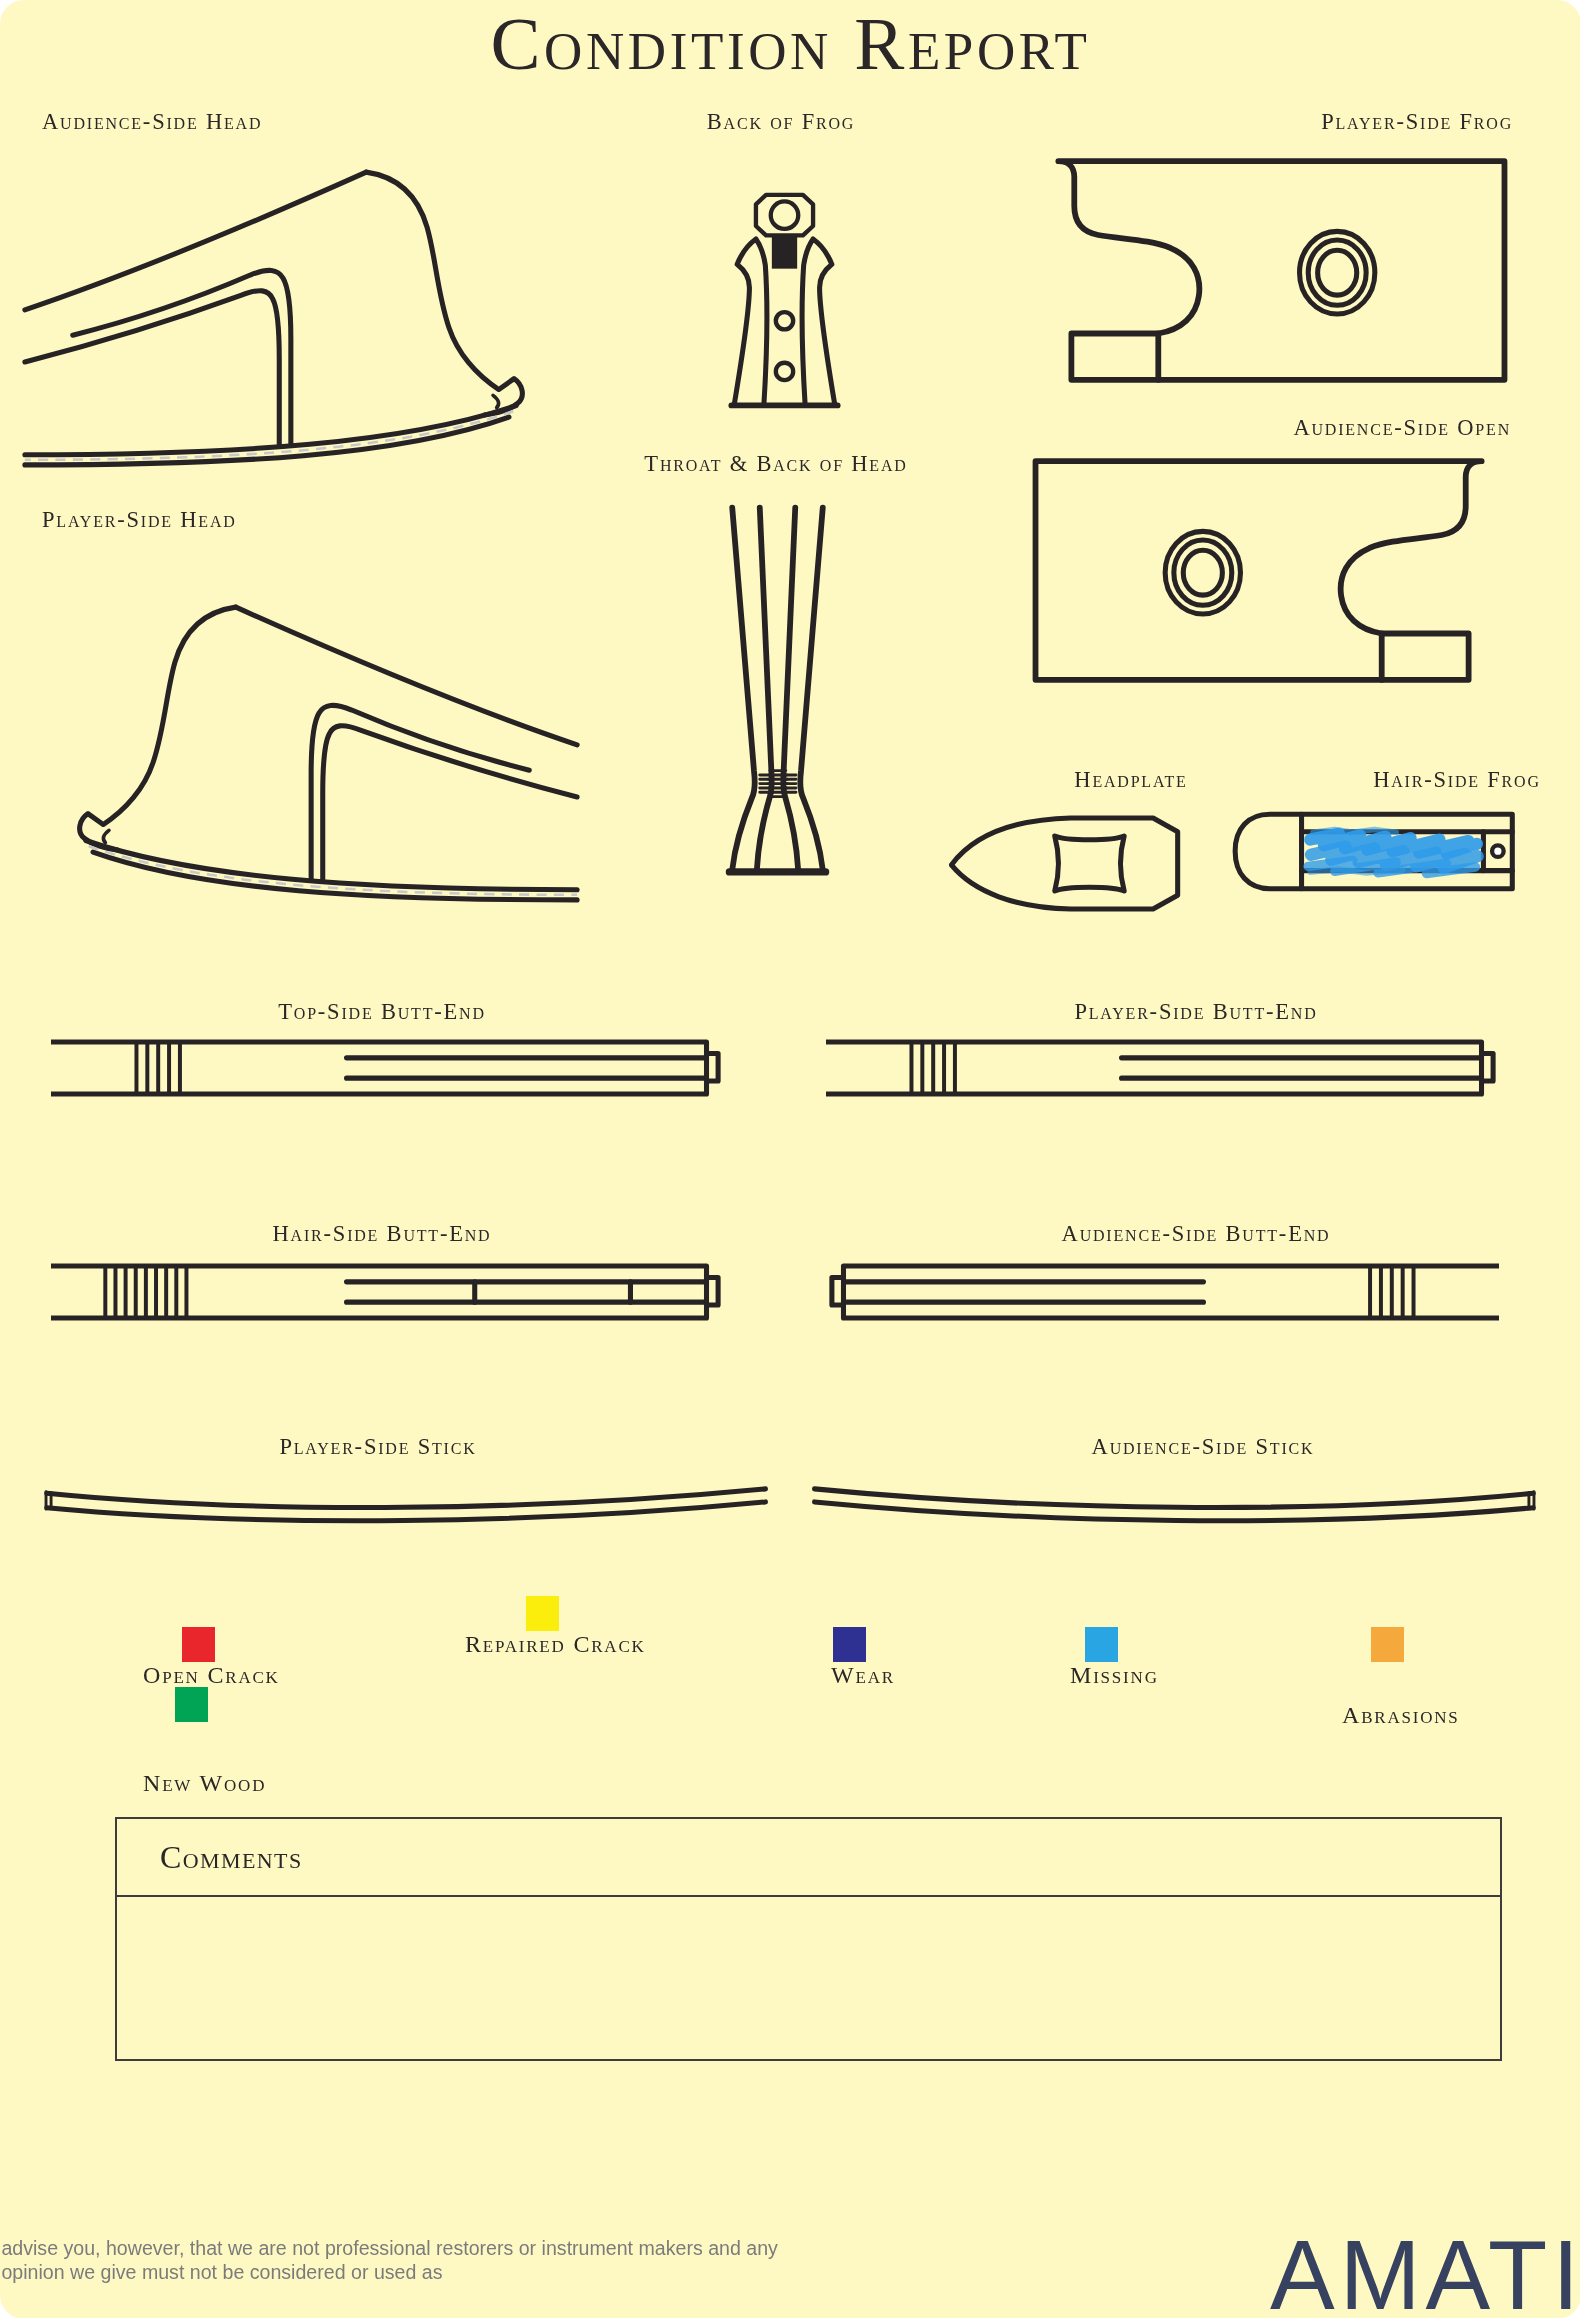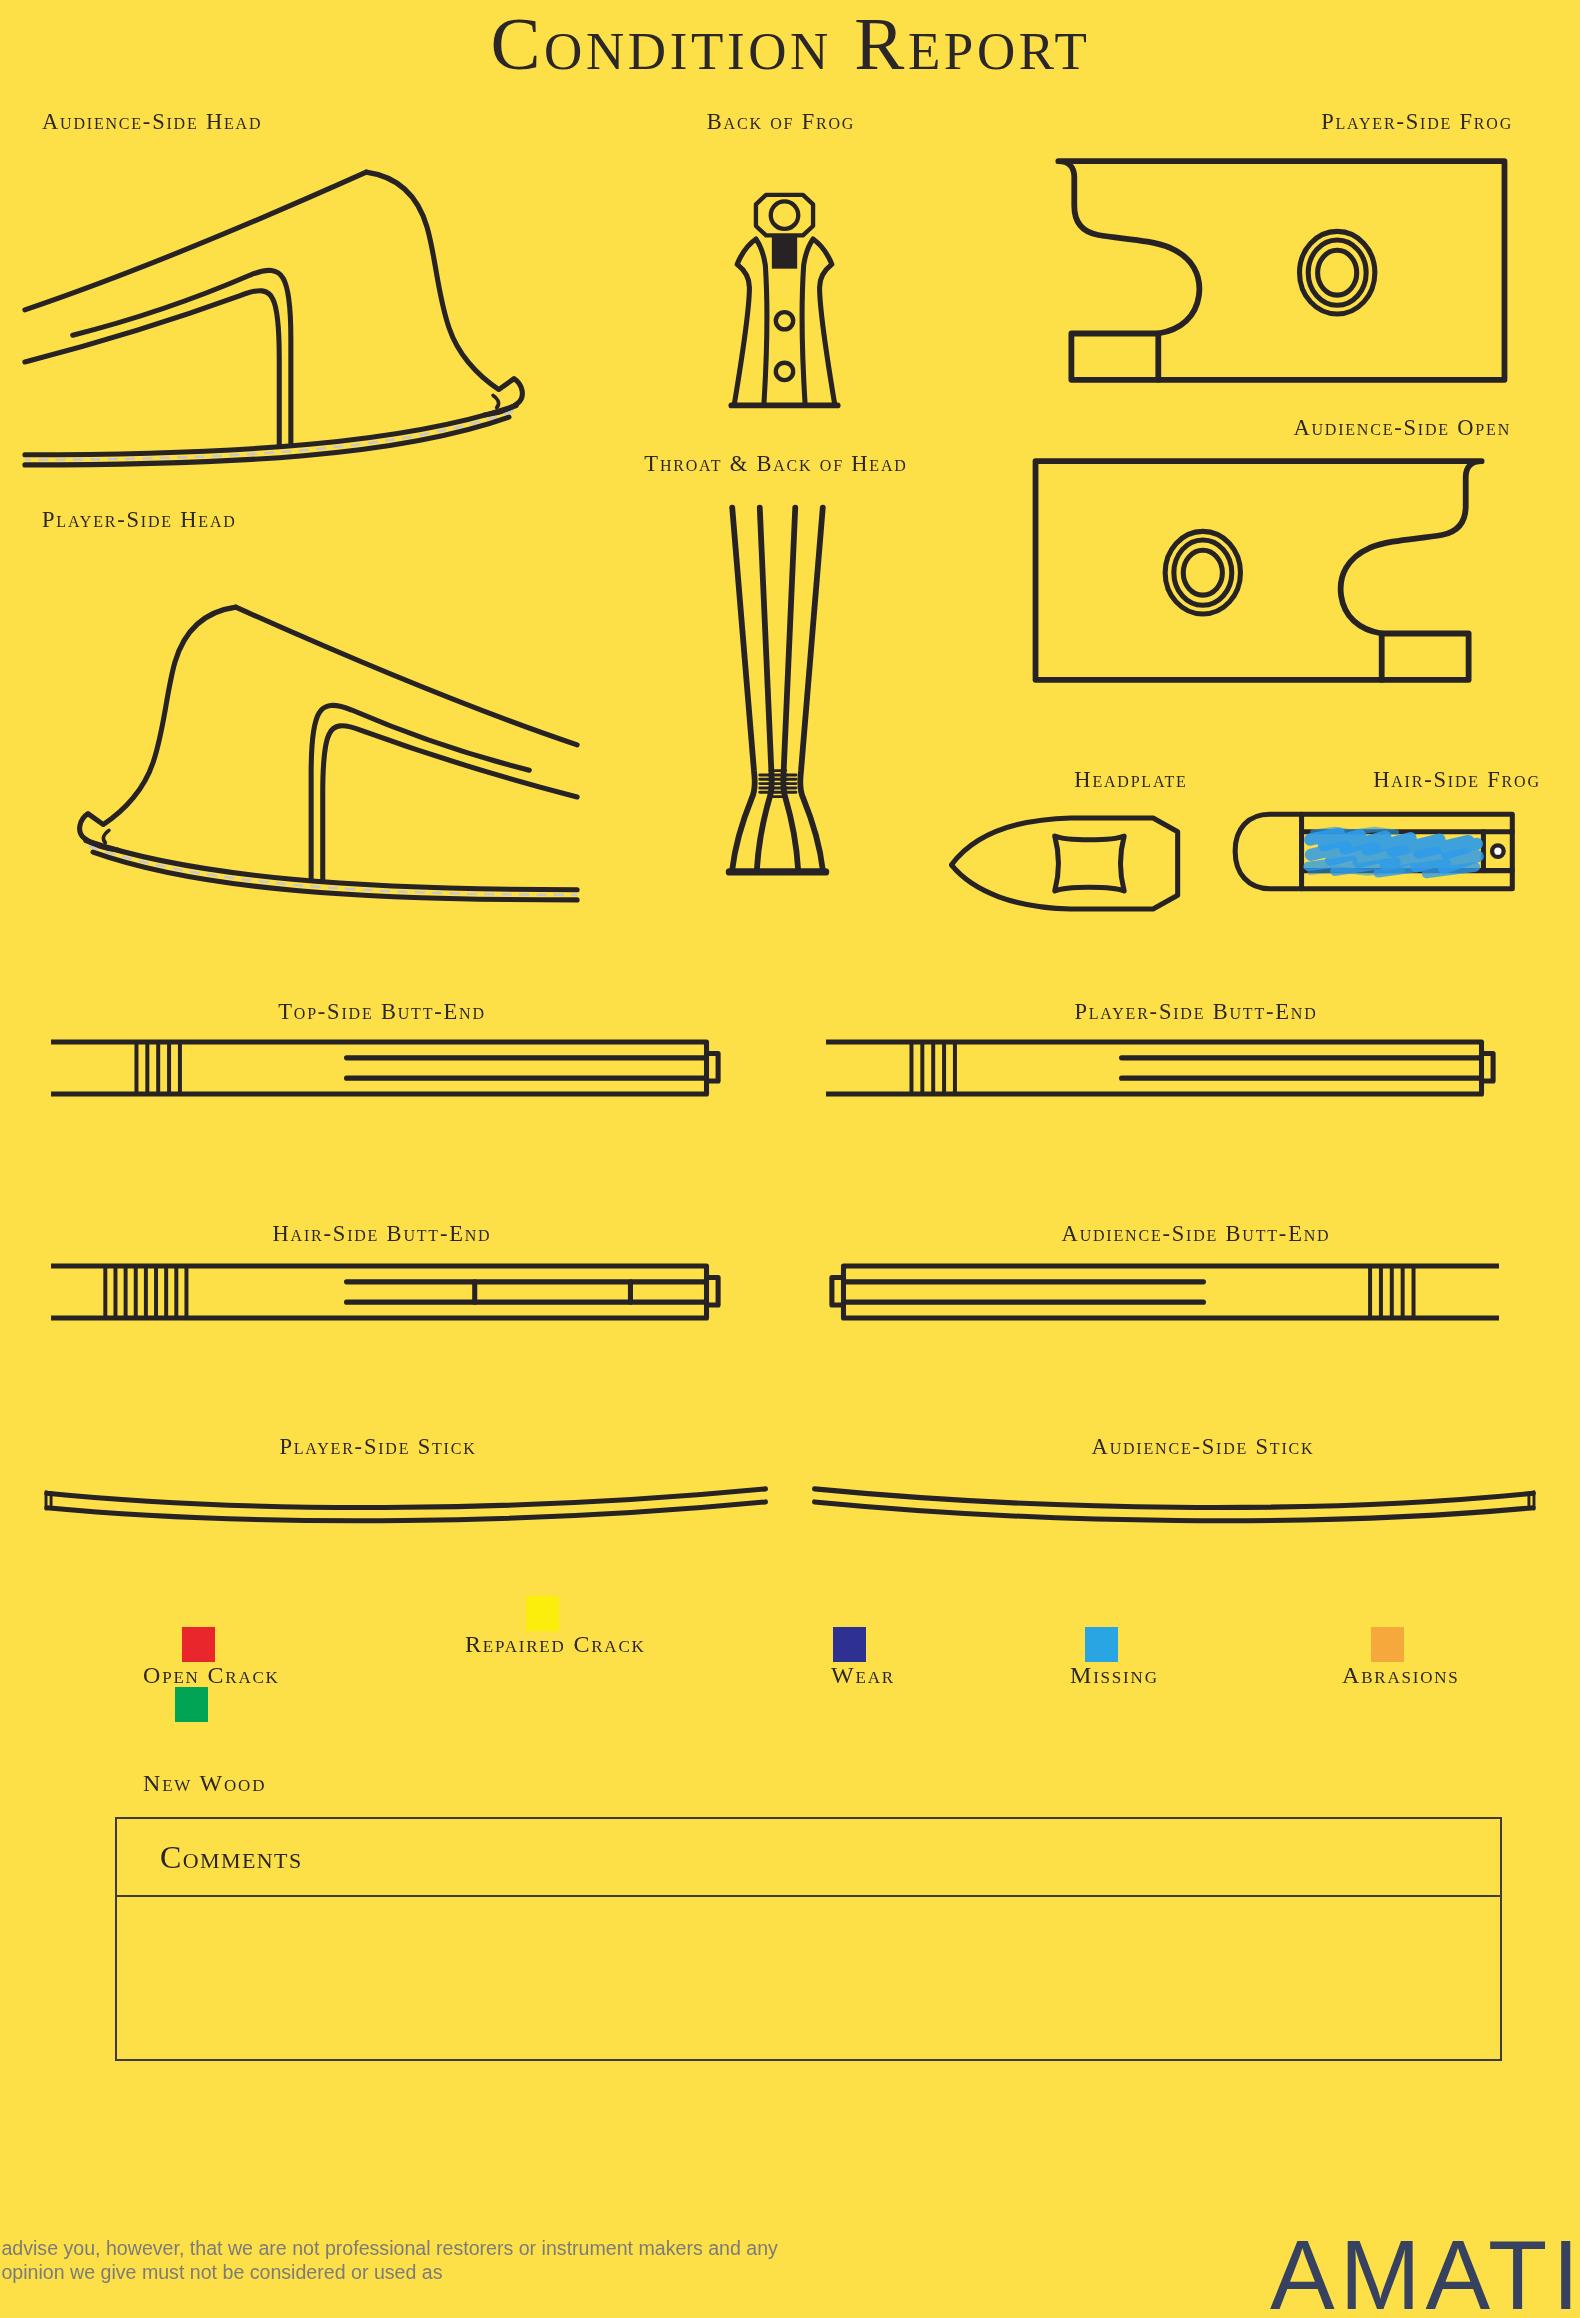--- a/index.html
+++ b/index.html
@@ -1,23 +1,24 @@
 <!DOCTYPE html>
 <html style="font-size:11.6px"><head>
 <meta charset="utf-8">
 <style>
   html,body{margin:0;padding:0;background:#ffffff;}
   #page{
     position:relative;
     width:1581px;
     height:2319px;
-    background:#fde047;
+    background:#fef9c3;
     font-family:"Liberation Serif", serif;
     color:#2b2627;
     overflow:hidden;
+    border-radius:24px;
   }
   .title{
     position:absolute; top:1.4px; left:0; right:0;
     text-align:center;
     font-variant:small-caps;
     font-size:75px;
     letter-spacing:3.6px;
     color:#2b2627;
     white-space:nowrap;
   }
@@ -326,21 +327,21 @@
     <div class="legend-label">Repaired Crack</div>
   </div>
   <div class="legend-item" style="left:805px; top:1627px;">
     <div class="swatch" style="background-color: rgb(46, 49, 146);"></div>
     <div class="legend-label">Wear</div>
   </div>
   <div class="legend-item" style="left:1044px; top:1627px;">
     <div class="swatch" style="background-color: rgb(41, 165, 227);"></div>
     <div class="legend-label">Missing</div>
   </div>
-  <div class="legend-item" style="left:1316px; top:1627px;">
+  <div class="legend-item" style="left:1316px; top:1627px;gap:40px;">
     <div class="swatch" style="background-color: rgb(245, 168, 60);"></div>
     <div class="legend-label">Abrasions</div>
   </div>
   <div class="legend-item" style="left:117px; top:1687px;gap:48px;">
     <div class="swatch" style="background-color: rgb(0, 164, 84);"></div>
     <div class="legend-label">New Wood</div>
   </div>
 
   <div class="comments-box">
     <div class="comments-header">

